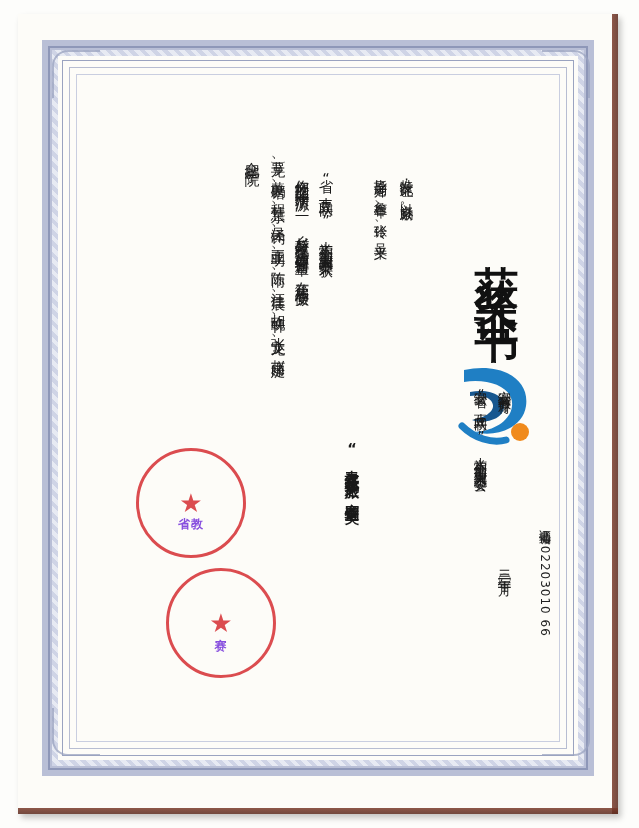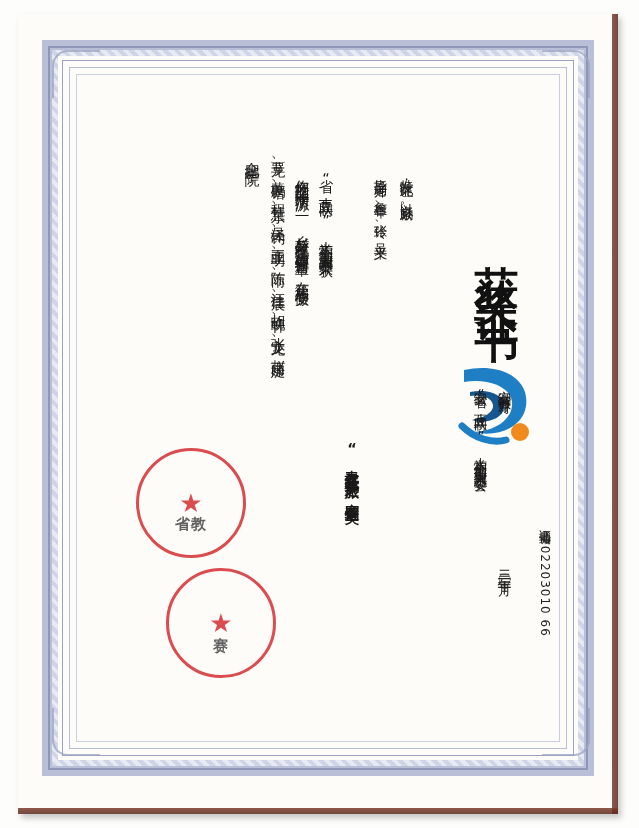--- a/index.html
+++ b/index.html
@@ -144,22 +144,22 @@
     left:50%;top:50%;
     transform:translate(-50%,-50%);
     color:#d4262b;
     font-size:26px;
     line-height:1;
   }
   .seal-label{
     position:absolute;
     left:50%;top:50%;
     transform:translate(-50%,-50%);
-    color:#404040;
-    font-size:15px;
+    color:#6d28d9;
+    font-size:12px;
     font-weight:bold;
     letter-spacing:1px;
   }
 </style>
 </head>
 <body>
 
 <div class="page">
 
   <div class="paper"></div>

